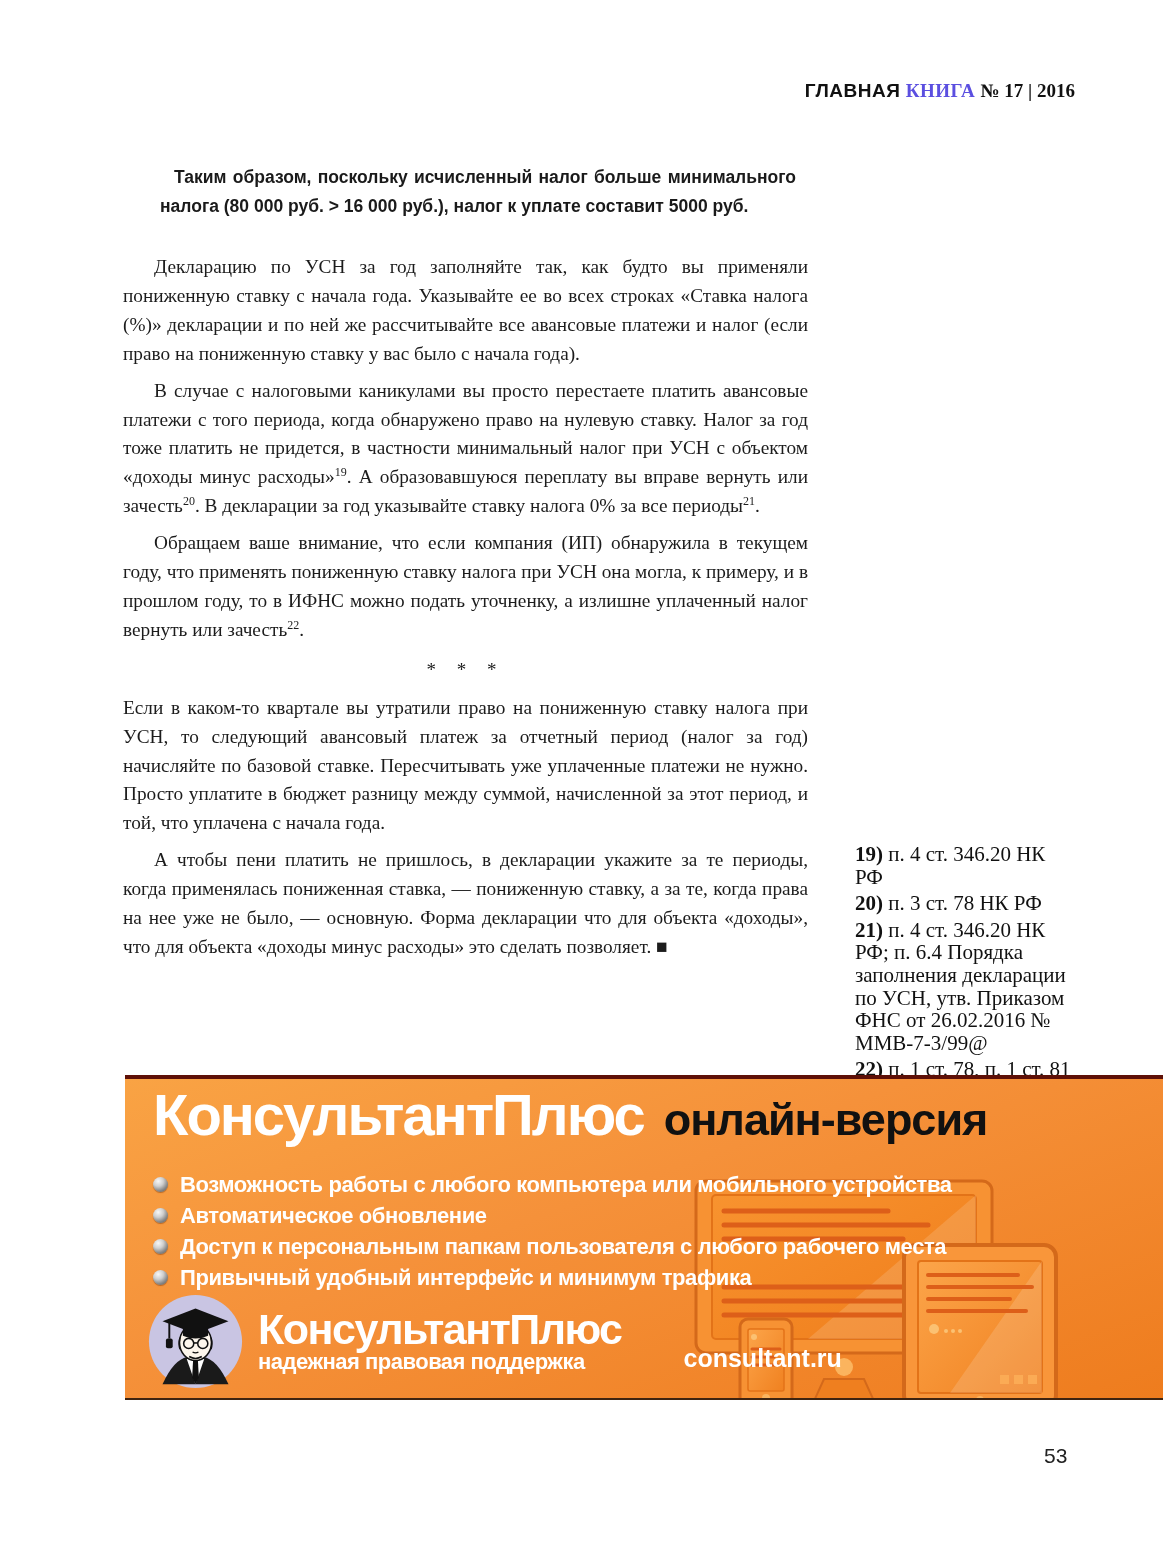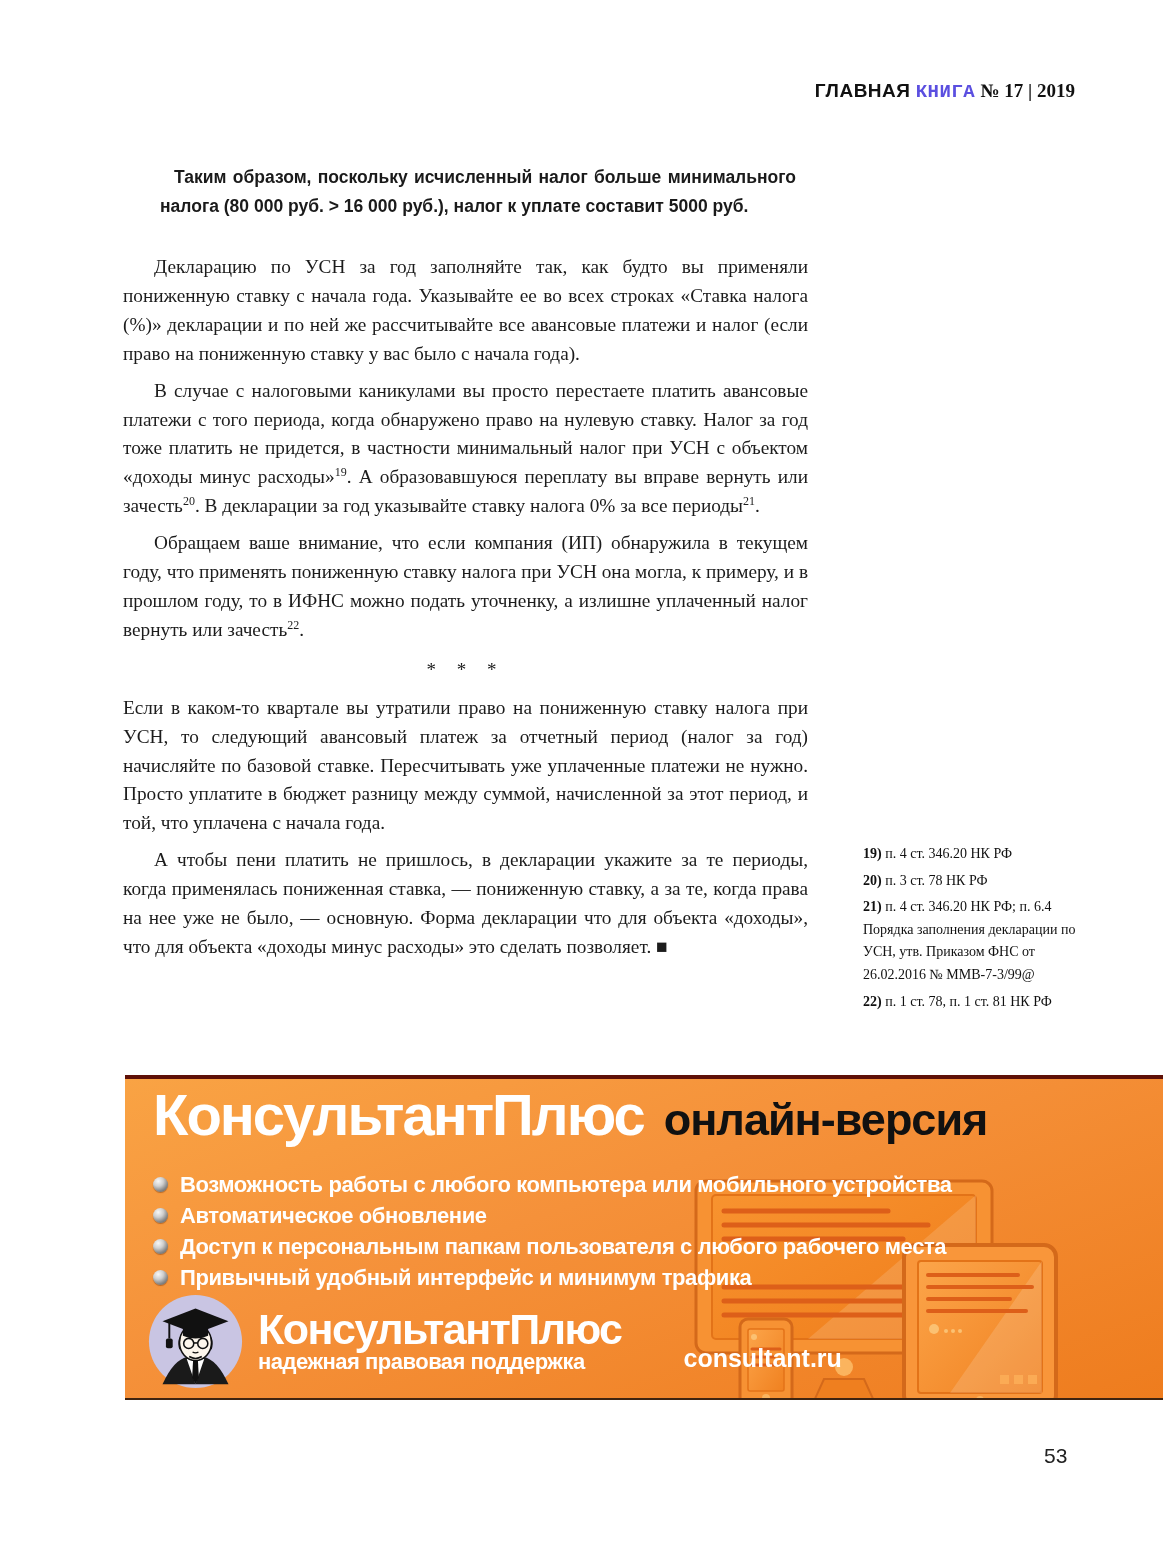--- a/index.html
+++ b/index.html
@@ -8,21 +8,21 @@
     margin:0 auto;overflow:hidden;
     font-family:"Liberation Serif",serif;color:#1c1c1c;
   }
 
   
   .header{
     position:absolute;top:80px;right:88px;
     font-size:19px;letter-spacing:.5px;white-space:nowrap;
   }
   .header .mag{font-family:"Liberation Sans",sans-serif;font-weight:800;color:#111;}
-  .header .brand{font-family:Liberation Mono, monospace;font-weight:800;text-align:right;}
+  .header .brand{font-family:Liberation Serif, serif;font-weight:800;text-align:right;}
   .header .issue{font-family:"Liberation Serif",serif;font-weight:700;color:#111;letter-spacing:0;}
 
   
   .example{
     position:absolute;left:160px;top:163px;width:636px;
     font-family:"Liberation Sans",sans-serif;font-size:17.5px;line-height:29px;
     text-align:justify;text-indent:14px;color:#1a1a1a;font-weight:bold;
   }
 
   
@@ -34,21 +34,21 @@
   .article p.indent{text-indent:31px;}
   .article sup{font-size:12px;line-height:0;}
   .article .sep{
     text-align:center;text-indent:0;font-size:19px;letter-spacing:8px;
     margin:11px 0 9px 0;
   }
 
   
   .footnotes{
     position:absolute;left:855px;top:843px;width:218px;
-    font-size:14px;line-height:22.6px;color:#111;margin-left:8px;
+    font-size:21px;line-height:22.6px;color:#111;
   }
   .footnotes p{margin:0 0 4px 0;}
   .footnotes .fn-label{font-weight:700;}
 
   
   .banner{
     position:absolute;left:125px;top:1075px;width:1104px;height:325px;
     background:linear-gradient(160deg,#f9a344 0%,#f5913a 40%,#ee7b1c 100%);
     border-top:4px solid #5e1007;border-bottom:2px solid #3f2410;
     box-sizing:border-box;overflow:hidden;
@@ -90,21 +90,21 @@
   }
 </style>
 </head>
 <body>
 
 <div class="page">
 
   <div class="header">
     <span class="mag">ГЛАВНАЯ</span>
     <span class="brand" style="color: rgb(91, 79, 224);">КНИГА</span>
-    <span class="issue">№ 17 | 2019</span>
+    <span class="issue">№ 17 | 2016</span>
   </div>
 
   <div class="example">Таким образом, поскольку исчисленный налог больше минимального налога (80 000 руб. &gt; 16 000 руб.), налог к уплате составит 5000 руб.</div>
 
   <div class="article">
       <p class="para indent">Декларацию по УСН за год заполняйте так, как будто вы применяли пониженную ставку с начала года. Указывайте ее во всех строках «Ставка налога (%)» декларации и по ней же рассчитывайте все авансовые платежи и налог (если право на пониженную ставку у вас было с начала года).</p>
       <p class="para indent">В случае с налоговыми каникулами вы просто перестаете платить авансовые платежи с того периода, когда обнаружено право на нулевую ставку. Налог за год тоже платить не придется, в частности минимальный налог при УСН с объектом «доходы минус расходы»<sup>19</sup>. А образовавшуюся переплату вы вправе вернуть или зачесть<sup>20</sup>. В декларации за год указывайте ставку налога 0% за все периоды<sup>21</sup>.</p>
       <p class="para indent">Обращаем ваше внимание, что если компания (ИП) обнаружила в текущем году, что применять пониженную ставку налога при УСН она могла, к примеру, и в прошлом году, то в ИФНС можно подать уточненку, а излишне уплаченный налог вернуть или зачесть<sup>22</sup>.</p>
       <div class="sep">* * *</div>
       <p class="para">Если в каком-то квартале вы утратили право на пониженную ставку налога при УСН, то следующий авансовый платеж за отчетный период (налог за год) начисляйте по базовой ставке. Пересчитывать уже уплаченные платежи не нужно. Просто уплатите в бюджет разницу между суммой, начисленной за этот период, и той, что уплачена с начала года.</p>

